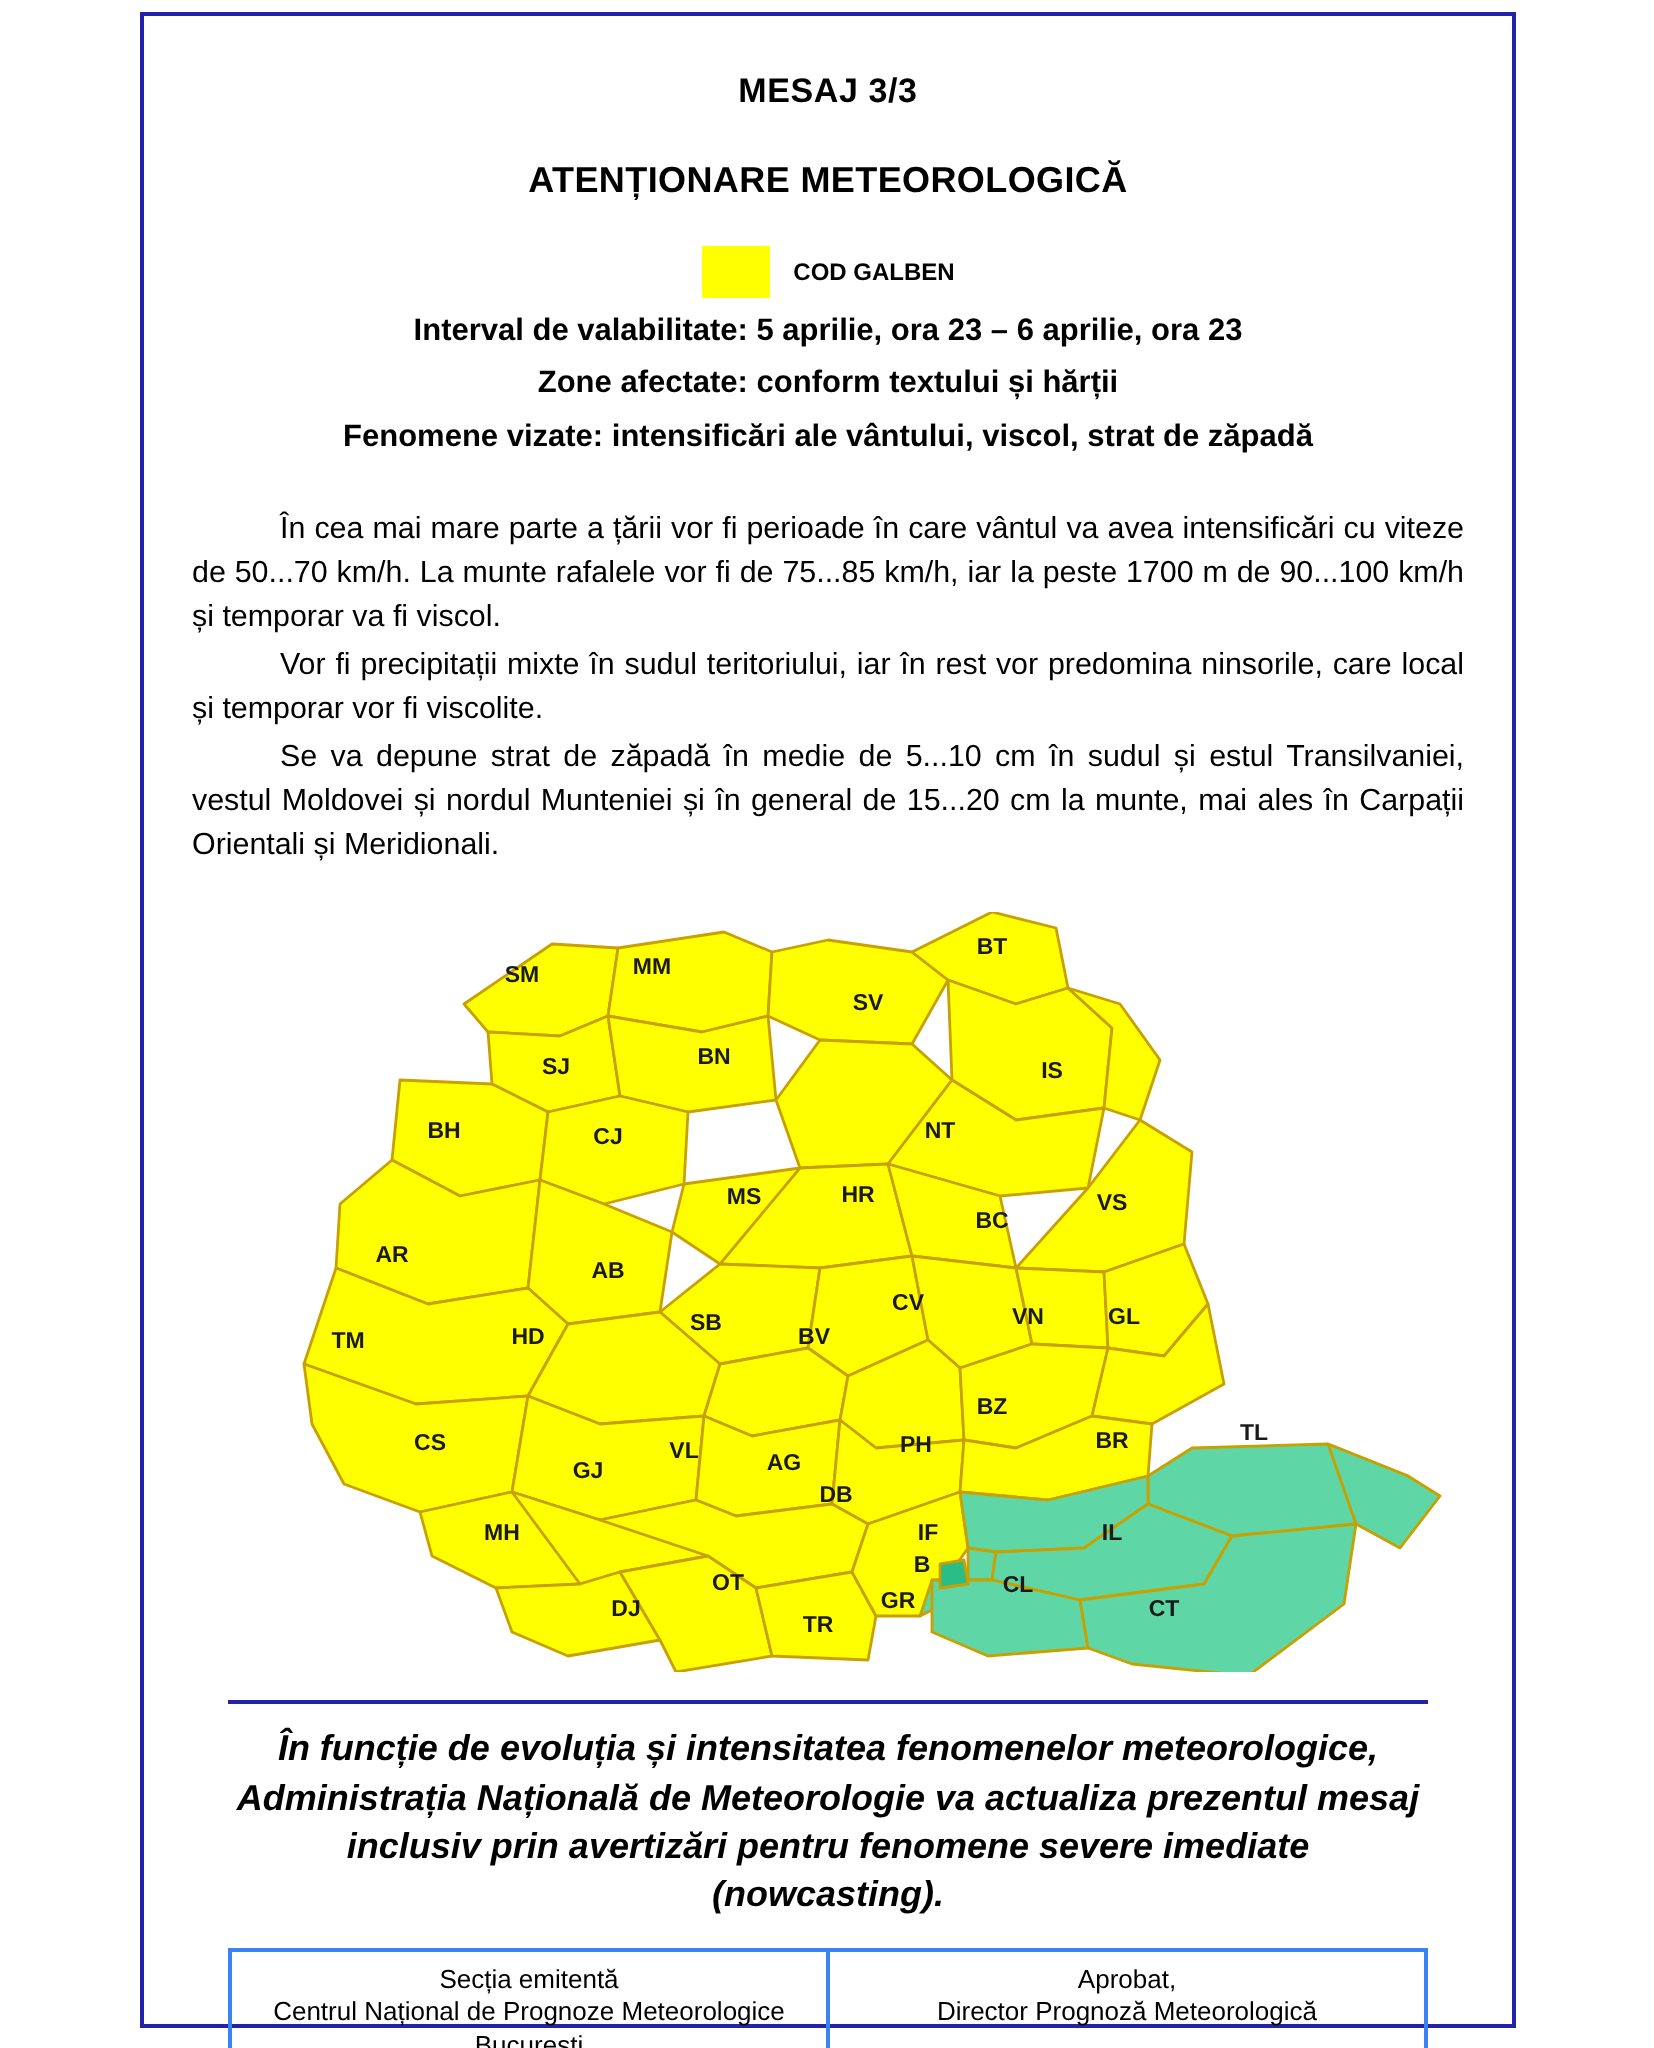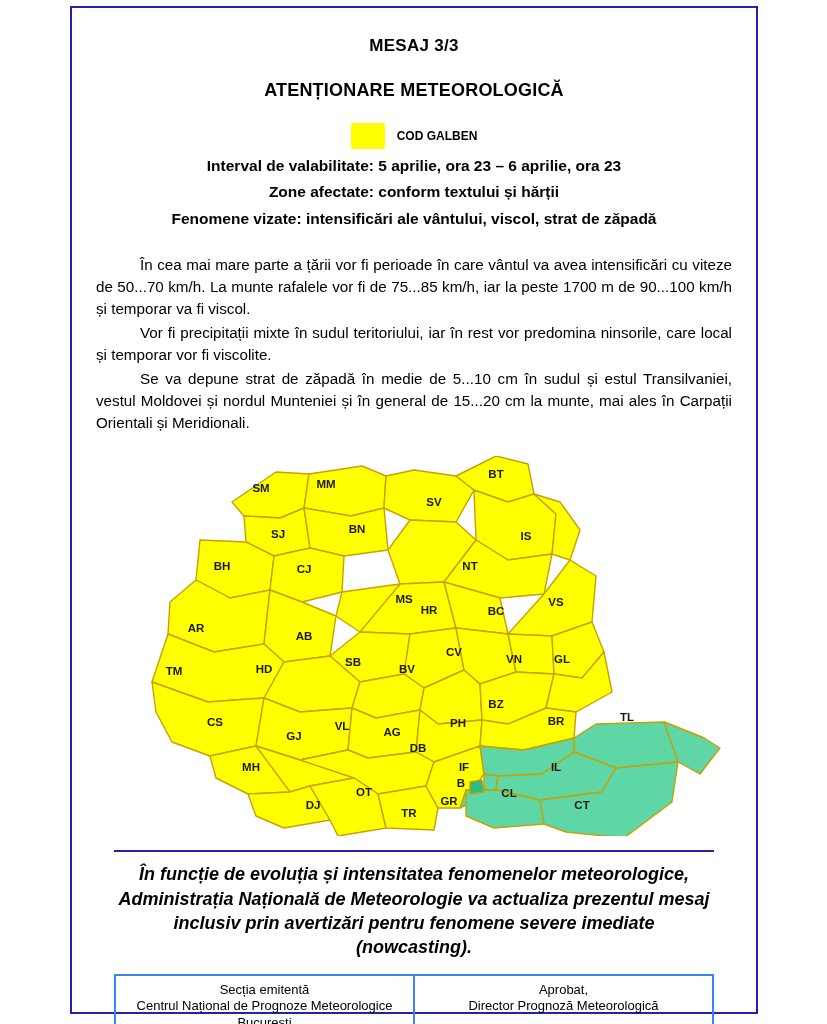--- a/index.html
+++ b/index.html
@@ -224,22 +224,22 @@
           <div class="county-label" style="left: 157px; top: 32px;">SM</div>
           <div class="county-label" style="left: 222px; top: 28px;">MM</div>
           <div class="county-label" style="left: 330px; top: 46px;">SV</div>
           <div class="county-label" style="left: 392px; top: 18px;">BT</div>
           <div class="county-label" style="left: 174px; top: 78px;">SJ</div>
           <div class="county-label" style="left: 253px; top: 73px;">BN</div>
           <div class="county-label" style="left: 422px; top: 80px;">IS</div>
           <div class="county-label" style="left: 118px; top: 110px;">BH</div>
           <div class="county-label" style="left: 200px; top: 113px;">CJ</div>
           <div class="county-label" style="left: 366px; top: 110px;">NT</div>
-          <div class="county-label" style="left: 268px; top: 143px; margin-left: 32px;">MS</div>
-          <div class="county-label" style="left: 325px; top: 154px;">HR</div>
+          <div class="county-label" style="left: 268px; top: 143px;">MS</div>
+          <div class="county-label" style="left: 325px; top: 142px;">HR</div>
           <div class="county-label" style="left: 392px; top: 155px;">BC</div>
           <div class="county-label" style="left: 452px; top: 146px;">VS</div>
           <div class="county-label" style="left: 92px; top: 172px;">AR</div>
           <div class="county-label" style="left: 200px; top: 180px;">AB</div>
           <div class="county-label" style="left: 350px; top: 196px;">CV</div>
           <div class="county-label" style="left: 410px; top: 203px;">VN</div>
           <div class="county-label" style="left: 458px; top: 203px;">GL</div>
           <div class="county-label" style="left: 70px; top: 215px;">TM</div>
           <div class="county-label" style="left: 160px; top: 213px;">HD</div>
           <div class="county-label" style="left: 249px; top: 206px;">SB</div>

